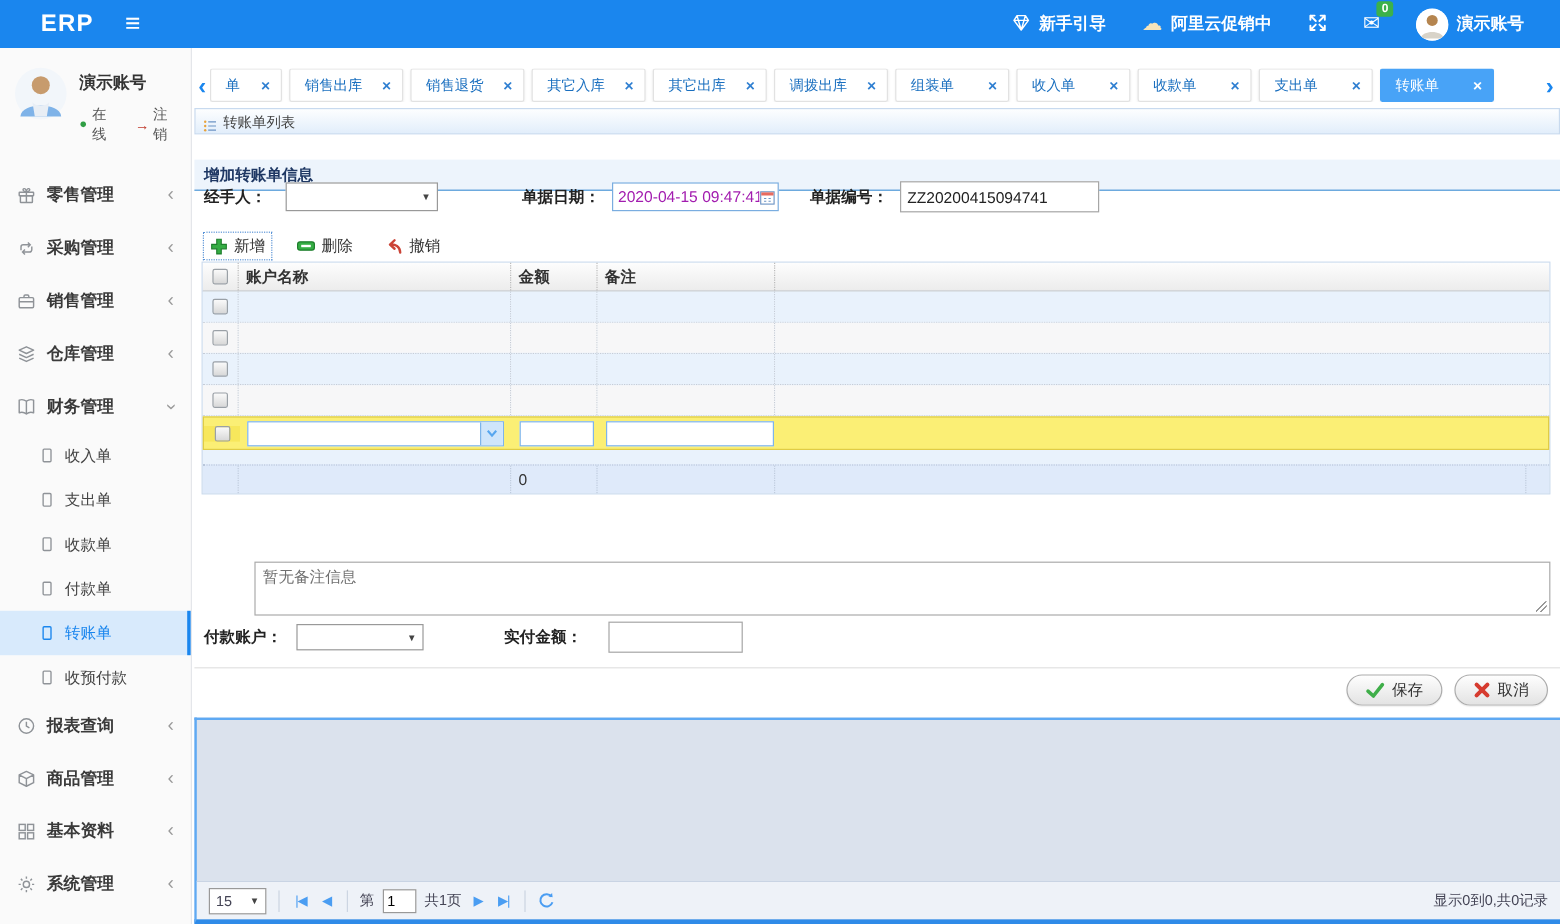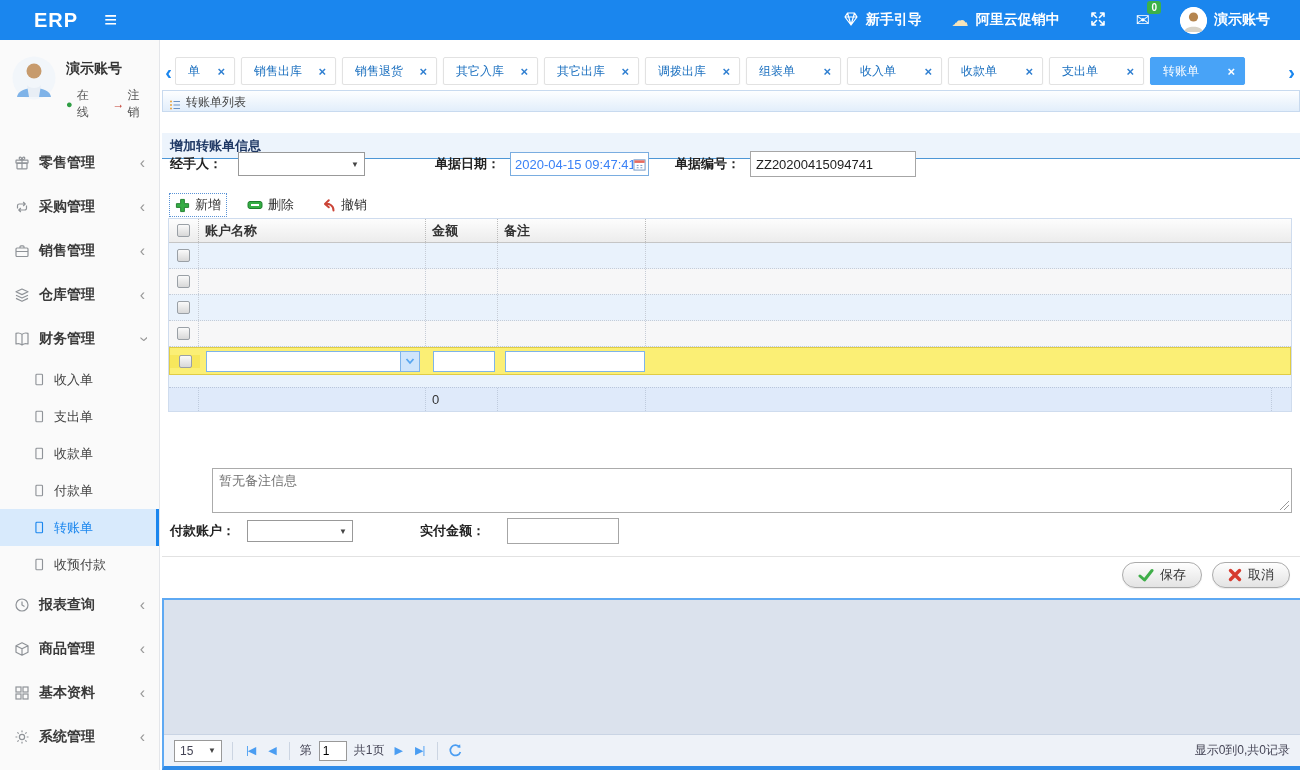--- a/index.html
+++ b/index.html
@@ -59,21 +59,21 @@
     display:flex; align-items:center; padding-left:8px; font-weight:bold; color:#1f3864;margin-top:21px; }
 
   
   .form-row1 { position:absolute; top:110px; left:10px; right:8px; height:28px; }
   .form-row2 { position:absolute; top:478px; left:10px; right:8px; height:26px; }
   .f-abs { position:absolute; top:50%; transform:translateY(-50%); }
   .f-label { font-weight:bold; color:#222; }
   .select-box { height:24px; background:#fff; border:1px solid #999; display:flex; align-items:center; justify-content:space-between; padding:0 5px; cursor:pointer; }
   .select-box .caret { font-size:8px; color:#444; }
   .date-wrap { height:24px; border:1px solid #7aade0; background:#fff; display:flex; align-items:center; padding:0 2px 0 4px; }
-  .date-wrap input { border:none; outline:none; width:118px; font-size:13px; color:#3b82f6; font-family:inherit; }
+  .date-wrap input { border:none; outline:none; width:118px; font-size:13px; color:#a21caf; font-family:inherit; }
   .text-input { height:24px; border:1px solid #a6a6a6; background:#fff; padding:12px 5px; font-size:13px; color:#222; outline:none; font-family:inherit; }
 
   
   .toolbar { position:absolute; top:152px; left:10px; height:26px; display:flex; align-items:center; gap:16px; }
   .tool-btn { display:flex; align-items:center; gap:5px; cursor:pointer; padding:2px 5px; }
   .tool-btn.focused { outline:1px dotted #5a93d6; }
 
   
   .grid { position:absolute; top:178px; left:8px; right:8px; height:194px; background:#e9f2fc; border:1px solid #cfdcee; display:flex; flex-direction:column; }
   .grid-header { height:24px; flex:none; display:flex; background:linear-gradient(#fdfdfd,#ececec); border-bottom:1px solid #c5c5c5; font-weight:bold; color:#333; }

